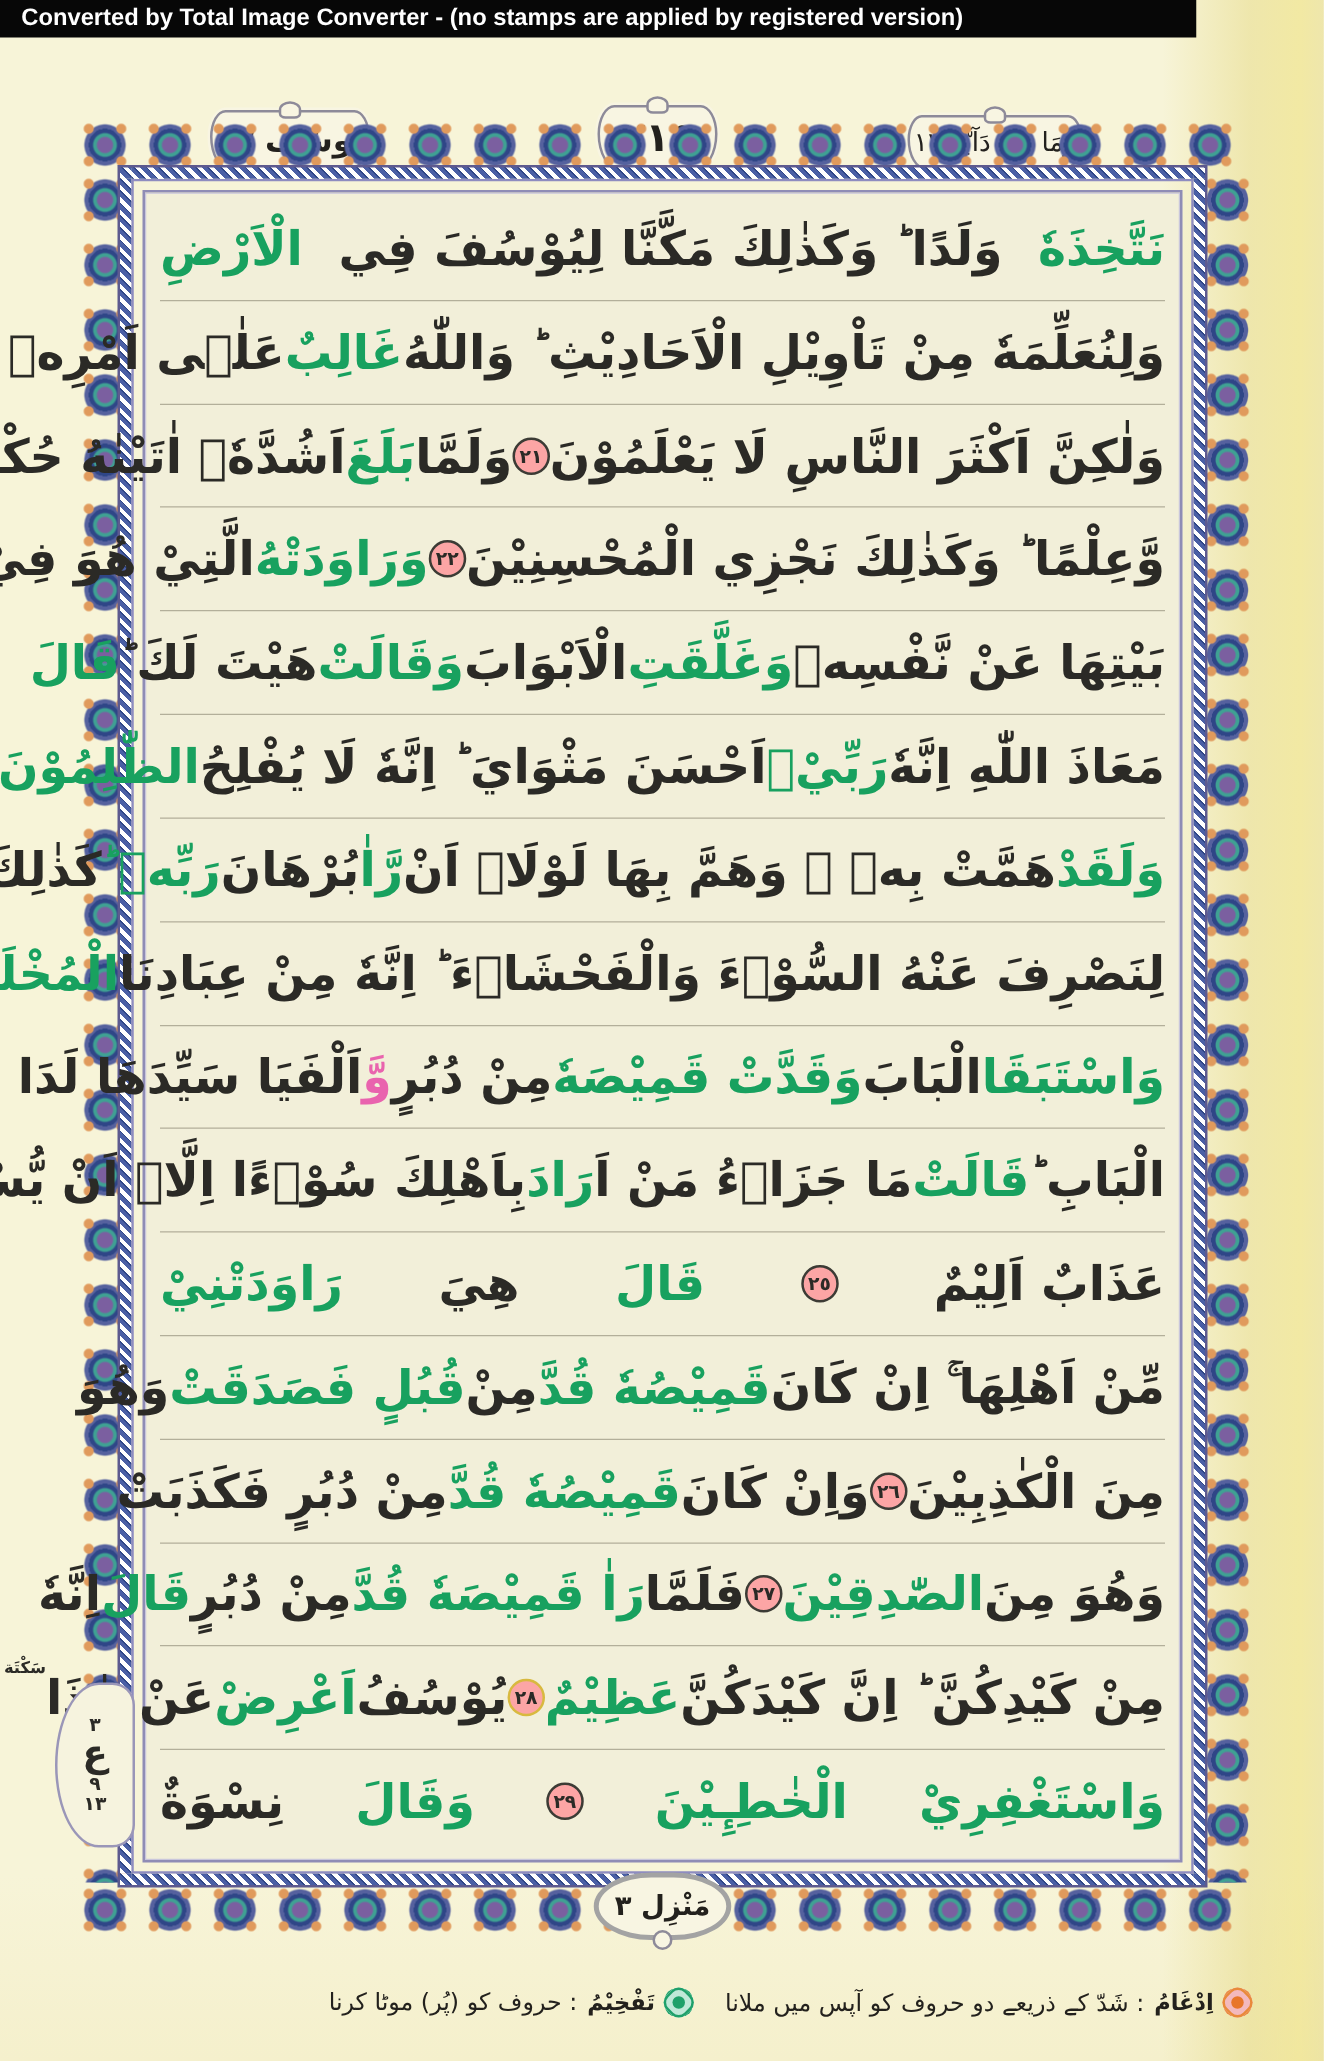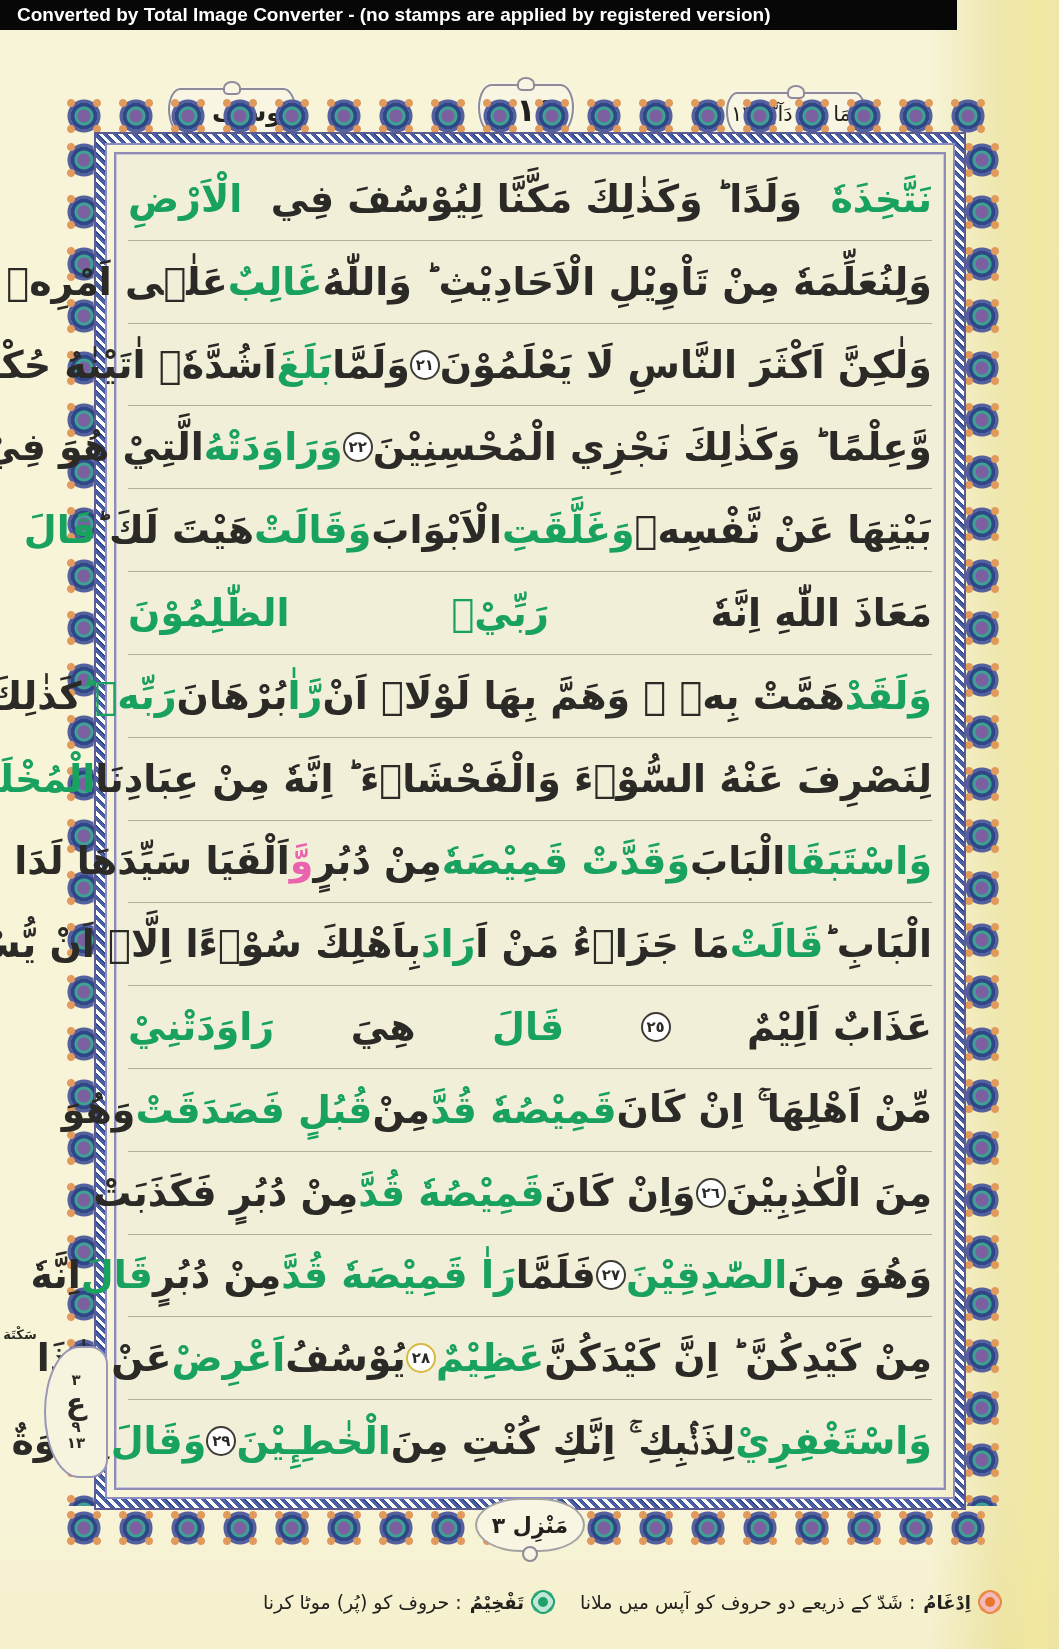--- a/index.html
+++ b/index.html
@@ -80,29 +80,29 @@
   }
   .qline:last-child { border-bottom:none; }
   .sk { color:#2b2a26; }
   .sg { color:#18a15f; }
   .sp { color:#e963ae; }
   .sakta { font-size:13px; align-self:flex-start; margin-top:10px; color:#2b2a26; }
   .verse {
     width:30px; height:30px; border:2px solid #3c3b35; border-radius:50%;
     font-size:15px; font-weight:bold; color:#2b2a26;
     display:inline-flex; align-items:center; justify-content:center;
-    flex:0 0 auto; background:#ffffff;
+    flex:0 0 auto; background:#fca5a5;
   }
   .verse.vy { border-color:#d8b93f; }
 
   
   .manzil {
     position:absolute; left:50%; bottom:6px; transform:translateX(-50%);
     width:110px; height:54px; background:#f8f5e2;
-    border:2px solid #a3a3a3; border-radius:50% / 60%;
+    border:4px solid #a3a3a3; border-radius:50% / 60%;
     display:flex; align-items:center; justify-content:center;
     font-size:22px; font-weight:bold; color:#23211d; z-index:5;
   }
   .manzil::after{
     content:""; position:absolute; bottom:-12px; left:50%; transform:translateX(-50%);
     width:12px; height:12px; background:#f8f5e2; border:2px solid #8d8a99; border-radius:50%;
   }
 
   
   .ruku {
@@ -189,20 +189,21 @@
         <span class="sk">بَيْتِهَا عَنْ نَّفْسِهٖ</span>
         <span class="sg">وَغَلَّقَتِ</span>
         <span class="sk">الْاَبْوَابَ</span>
         <span class="sg">وَقَالَتْ</span>
         <span class="sk">هَيْتَ لَكَ ؕ</span>
         <span class="sg">قَالَ</span>
       </div>
       <div class="qline">
         <span class="sk">مَعَاذَ اللّٰهِ اِنَّهٗ</span>
         <span class="sg">رَبِّيْۤ</span>
+        <span class="sk">اَحْسَنَ مَثْوَايَ ؕ اِنَّهٗ لَا يُفْلِحُ</span>
         <span class="sg">الظّٰلِمُوْنَ</span>
       </div>
       <div class="qline">
         <span class="sg">وَلَقَدْ</span>
         <span class="sk">هَمَّتْ بِهٖ ۚ وَهَمَّ بِهَا لَوْلَاۤ اَنْ</span>
         <span class="sg">رَّاٰ</span>
         <span class="sk">بُرْهَانَ</span>
         <span class="sg">رَبِّهٖ ؕ</span>
         <span class="sk">كَذٰلِكَ</span>
       </div>
@@ -260,21 +261,20 @@
         <span class="sk">مِنْ كَيْدِكُنَّ ؕ اِنَّ كَيْدَكُنَّ</span>
         <span class="sg">عَظِيْمٌ</span>
         <span class="verse vy">٢٨</span>
         <span class="sk">يُوْسُفُ</span>
         <span class="sg">اَعْرِضْ</span>
         <span class="sk">عَنْ هٰذَا</span>
         <span class="sakta">سَكْتَة</span>
       </div>
       <div class="qline">
         <span class="sg">وَاسْتَغْفِرِيْ</span>
-        <span class="sk">لِذَنْۢبِكِ ۚ اِنَّكِ كُنْتِ مِنَ</span>
         <span class="sg">الْخٰطِـِٕيْنَ</span>
         <span class="verse">٢٩</span>
         <span class="sg">وَقَالَ</span>
         <span class="sk">نِسْوَةٌ</span>
       </div>
     </div>
 
   <div class="manzil">
     <span>مَنْزِل ٣</span>
   </div>

